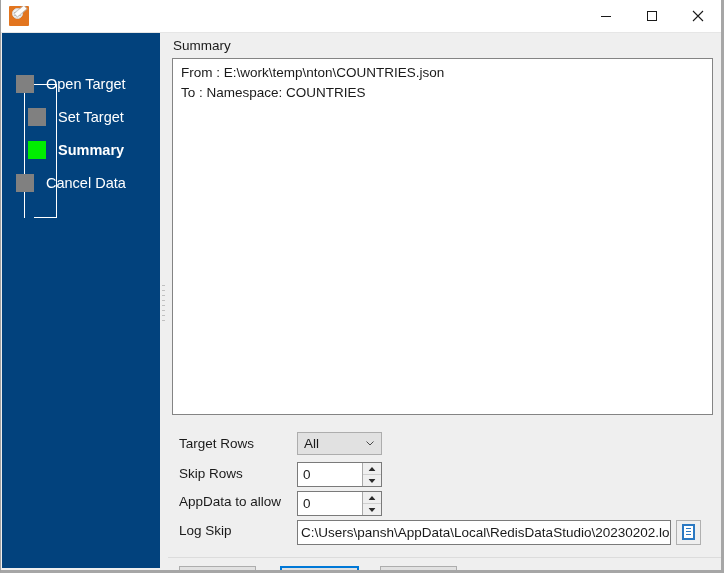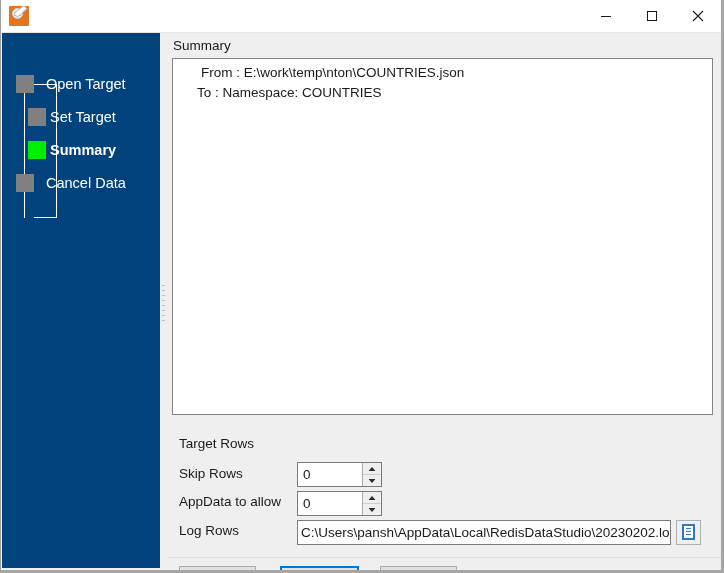--- a/index.html
+++ b/index.html
@@ -115,21 +115,21 @@
     font-size: 14.5px;
     color: #ffffff;
   }
   .step.current .label { font-weight: bold; }
   #step-0 { top: 39px; }
   #step-1 { top: 72px; }
   #step-2 { top: 105px; }
   #step-3 { top: 138px; }
   #step-1 .box { left: 26px; }
   #step-2 .box { left: 26px; }
-  #step-1 .label, #step-2 .label { left: 48px; text-align: center; }
+  #step-1 .label, #step-2 .label { left: 56px; text-align: center; }
 
   
   .conn { position: absolute; background: #ffffff; }
   #conn-left-v  { left: 22px;  top: 60px;  width: 1px;  height: 125px; }
   #conn-top-h   { left: 32px;  top: 51px;  width: 22px; height: 1px;  }
   #conn-right-v { left: 54px;  top: 51px;  width: 1px;  height: 134px; }
   #conn-bot-h   { left: 32px;  top: 184px; width: 23px; height: 1px;  }
 
   
   #splitter {
@@ -179,22 +179,22 @@
     box-sizing: border-box;
     overflow: hidden;
   }
   #summary-box .line {
     position: absolute;
     left: 8px;
     font-size: 13.5px;
     color: #1a1a1a;
     white-space: nowrap;
   }
-  #summary-box .line.l0 { top: 6px; margin-left: 20px; }
-  #summary-box .line.l1 { top: 26px; margin-left: 16px; }
+  #summary-box .line.l0 { top: 6px; }
+  #summary-box .line.l1 { top: 26px; }
 
   
   .frow { position: absolute; left: 0; height: 26px; }
   .frow .flabel {
     position: absolute;
     left: 11px; top: 0;
     line-height: 26px;
     font-size: 13.5px;
     color: #1a1a1a;
     white-space: nowrap;
@@ -394,20 +394,26 @@
 
     <div id="summary-label">Summary</div>
 
     <div id="summary-box">
       <div class="line l0">From : E:\work\temp\nton\COUNTRIES.json</div>
       <div class="line l1">To : Namespace: COUNTRIES</div>
     </div>
 
     <div class="frow" id="row-convert">
       <div class="flabel">Target Rows</div>
+    </div>
+    <div id="combo-convert">
+      <div class="cval">All</div>
+      <svg class="chev" viewBox="0 0 8 5">
+        <path d="M0.5 0.5 L4 4 L7.5 0.5" fill="none" stroke="#4a4a4a" stroke-width="1"></path>
+      </svg>
     </div>
 
     <div class="frow" id="row-skip">
       <div class="flabel">Skip Rows</div>
     </div>
     <div class="spin" id="spin-skip">
       <div class="sval">0</div>
       <div class="btns">
         <div class="up">
           <svg width="7" height="4" viewBox="0 0 7 4">
@@ -435,21 +441,21 @@
         </div>
         <div class="dn">
           <svg width="7" height="4" viewBox="0 0 7 4">
               <path d="M0 0 L7 0 L3.5 4 Z" fill="#2b2b2b"></path>
             </svg>
         </div>
       </div>
     </div>
 
     <div class="frow" id="row-logfile">
-      <div class="flabel">Log Rows</div>
+      <div class="flabel">Log Skip</div>
     </div>
     <div id="logfile-input">
       <div class="lval">C:\Users\pansh\AppData\Local\RedisDataStudio\20230202.log</div>
     </div>
     <div id="logfile-browse">
       <div class="fold"></div>
       <div class="doc"></div>
     </div>
 
     <div id="footer-sep"></div>

